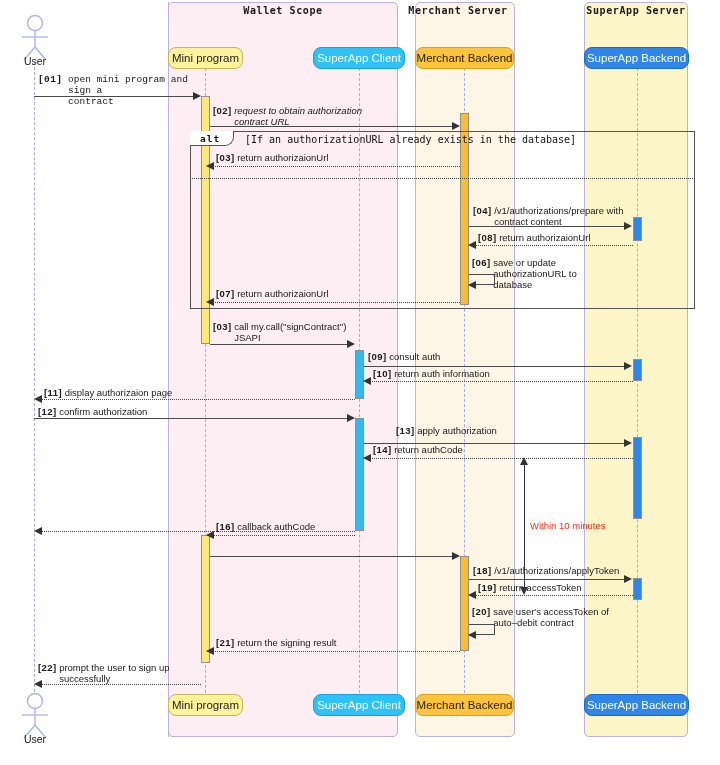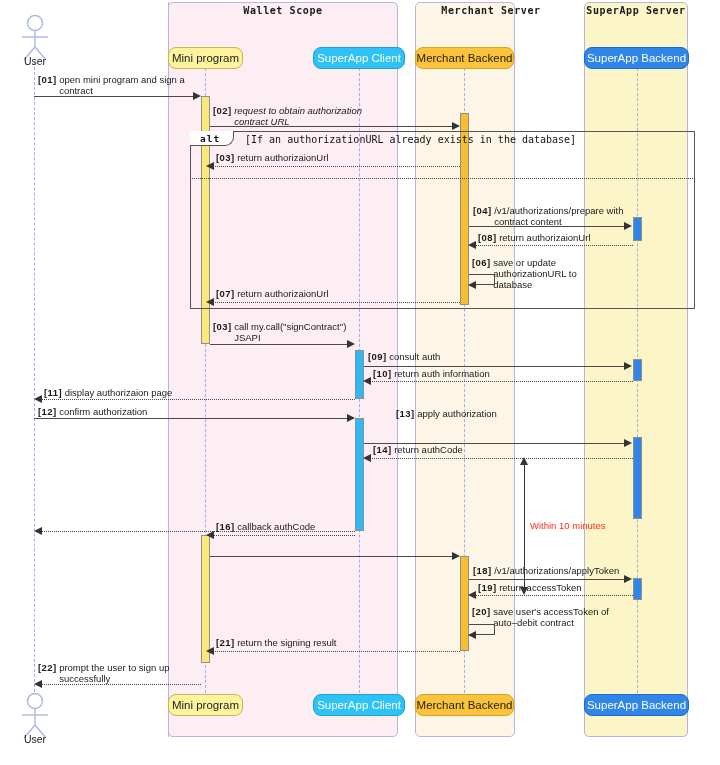--- a/index.html
+++ b/index.html
@@ -218,21 +218,21 @@
 <body>
 
 <div id="diagram">
 
   <div class="group-box" style="left:168px; top:2px; width:230px; height:735px; background:#fdeef3;">
   </div>
   <div class="group-title" style="left:168px; top:5px; width:230px;">Wallet Scope</div>
 
   <div class="group-box" style="left:415px; top:2px; width:100px; height:735px; background:#fdf5e6;">
   </div>
-  <div class="group-title" style="left:429px; top:5px; width:124px;">Merchant Server</div>
+  <div class="group-title" style="left:396px; top:5px; width:124px;">Merchant Server</div>
 
   <div class="group-box" style="left:584px; top:2px; width:104px; height:735px; background:#fcf5c8;">
   </div>
   <div class="group-title" style="left:584px; top:5px; width:104px;">SuperApp Server</div>
 
   <div class="lifeline" style="left:34px; top:62px; height:630px;"></div>
   <div class="lifeline" style="left:205px; top:68px; height:625px;"></div>
   <div class="lifeline" style="left:359px; top:68px; height:625px;"></div>
   <div class="lifeline" style="left:464px; top:68px; height:625px;"></div>
   <div class="lifeline" style="left:637px; top:68px; height:625px;"></div>
@@ -286,21 +286,21 @@
   <div class="activation act-blue" style="left:633px; top:437px; height:82px;"></div>
 
   <div class="activation act-blue" style="left:633px; top:578px; height:22px;"></div>
 
   <div class="frag" style="left:190px; top:131px; width:505px; height:178px;"></div>
   <div class="frag-tab" style="left:190px; top:131px;"></div>
   <div class="frag-tab-label" style="left:200px; top:133px;">alt</div>
   <div class="frag-cond" style="left:245px; top:135px;">[If an authorizationURL already exists in the database]</div>
   <div class="frag-divider" style="left:190px; top:178px; width:505px;"></div>
 
-  <div class="msg-label" style="left:38px; top:74px;">
+  <div class="msg-label" style="left:38px; top:74px;font-family:Liberation Mono, monospace;">
     <span class="msg-num">[01]</span>
     <span class="msg-text msg-wrap" style="width:135px; white-space:pre-line;">open mini program and sign a
 contract</span>
   </div>
   <div class="msg-line solid-line" style="left:34px; top:96px; width:163px;"></div>
   <div class="arrowhead arrow-right" style="left:193px; top:92px;"></div>
 
   <div class="msg-label" style="left:213px; top:105px;">
     <span class="msg-num">[02]</span>
     <span class="msg-text msg-wrap" style="width:150px; white-space:pre-line;font-style:italic;">request to obtain authorization
@@ -375,21 +375,21 @@
   <div class="msg-line dotted-line" style="left:41px; top:399px; width:314px;"></div>
   <div class="arrowhead arrow-left" style="left:34px; top:395px;"></div>
 
   <div class="msg-label" style="left:38px; top:406px;">
     <span class="msg-num">[12]</span>
     <span class="msg-text">confirm authorization</span>
   </div>
   <div class="msg-line solid-line" style="left:34px; top:418px; width:315px;"></div>
   <div class="arrowhead arrow-right" style="left:347px; top:414px;"></div>
 
-  <div class="msg-label" style="left:368px; top:408px;padding-left:28px;">
+  <div class="msg-label" style="left:368px; top:425px;padding-left:28px;">
     <span class="msg-num">[13]</span>
     <span class="msg-text">apply authorization</span>
   </div>
   <div class="msg-line solid-line" style="left:364px; top:443px; width:262px;"></div>
   <div class="arrowhead arrow-right" style="left:624px; top:439px;"></div>
 
   <div class="msg-label" style="left:373px; top:444px;">
     <span class="msg-num">[14]</span>
     <span class="msg-text">return authCode</span>
   </div>

